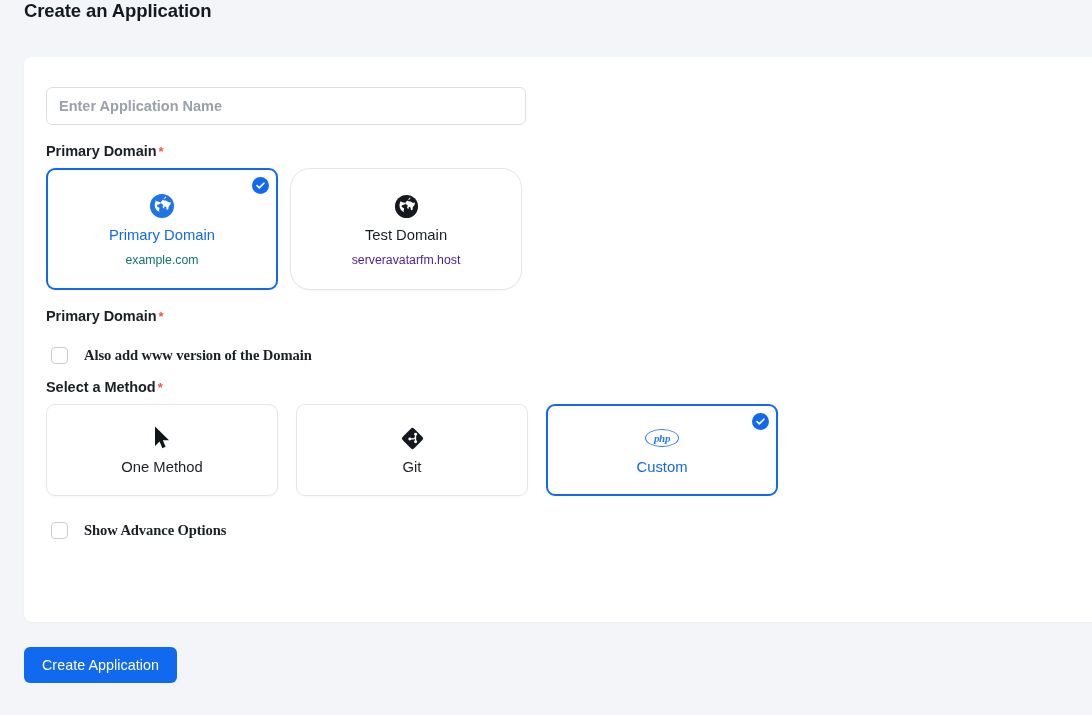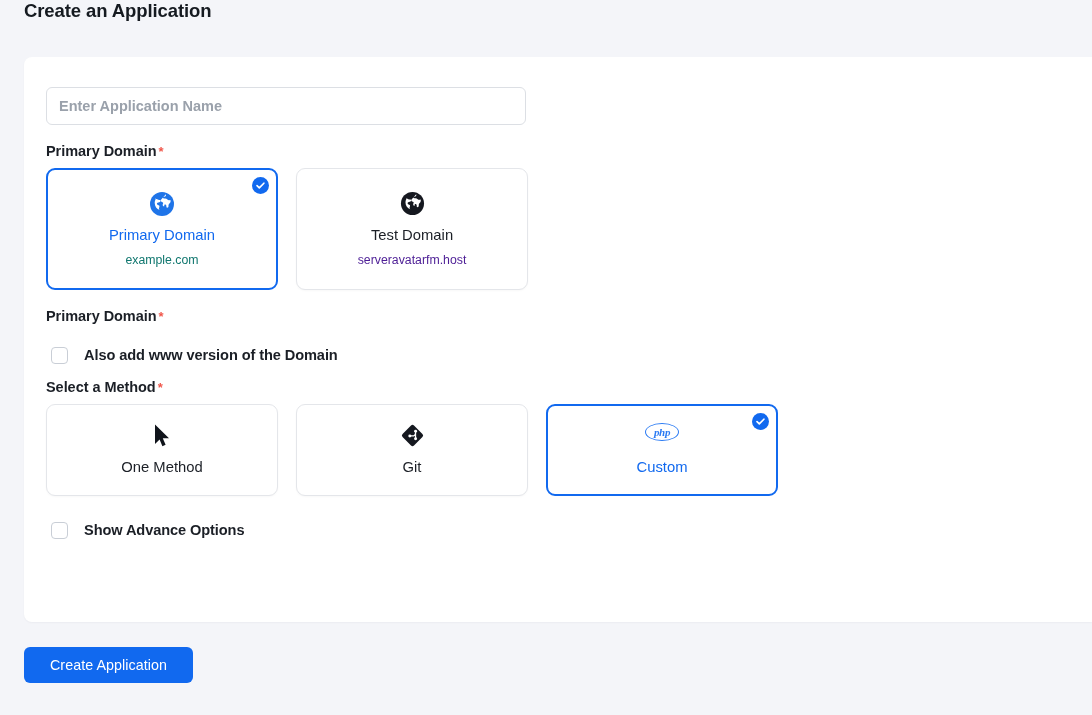--- a/index.html
+++ b/index.html
@@ -83,28 +83,29 @@
     justify-content: center;
     cursor: pointer;
     box-shadow: 0 1px 2px rgba(16,24,40,0.03);
   }
   .sel-card.selected {
     border: 2px solid #1169ef;
     box-shadow: none;
   }
 
   .domain-card { width: 232px; height: 122px; }
-  .domain-card + .domain-card { margin-left: 18px; }
+  .domain-card + .domain-card { margin-left: 12px; border-radius: 20px; }
 
   .method-card { width: 232px; height: 92px; }
   .method-card + .method-card { margin-left: 18px; }
 
   .card-icon {
     height: 30px;
     display: flex;
+    align-items: center;
     justify-content: center;
     margin-bottom: 6px;
   }
   .card-title {
     font-size: 14.8px;
     color: #1b1f26;
     line-height: 1.2;
   }
   .sel-card.selected .card-title { color: #1169ef; }
   .card-sub {
@@ -126,20 +127,21 @@
     align-items: center;
     justify-content: center;
   }
   .check-badge svg { display: block; }
 
   
   .cb-row {
     display: flex;
     align-items: center;
     height: 20px;
+    font-family: Liberation Serif, serif;
   }
   .cb-box {
     width: 17px;
     height: 17px;
     border: 1px solid #c9ced6;
     border-radius: 4px;
     background: #fff;
     margin-left: 5px;
     flex: 0 0 auto;
     cursor: pointer;
@@ -155,21 +157,21 @@
   
   .footer {
     padding: 25px 0 0 24px;
   }
   .primary-btn {
     background: #1169ef;
     color: #ffffff;
     border: none;
     border-radius: 6px;
     height: 36px;
-    padding: 0 26px;
+    padding: 0 18px;
     font-size: 14.3px;
     font-family: "Liberation Sans", sans-serif;
     font-weight: 400;
     cursor: pointer;
     letter-spacing: 0.05px;
   }
 
   
   .globe { display:block; }
   .php-logo {

